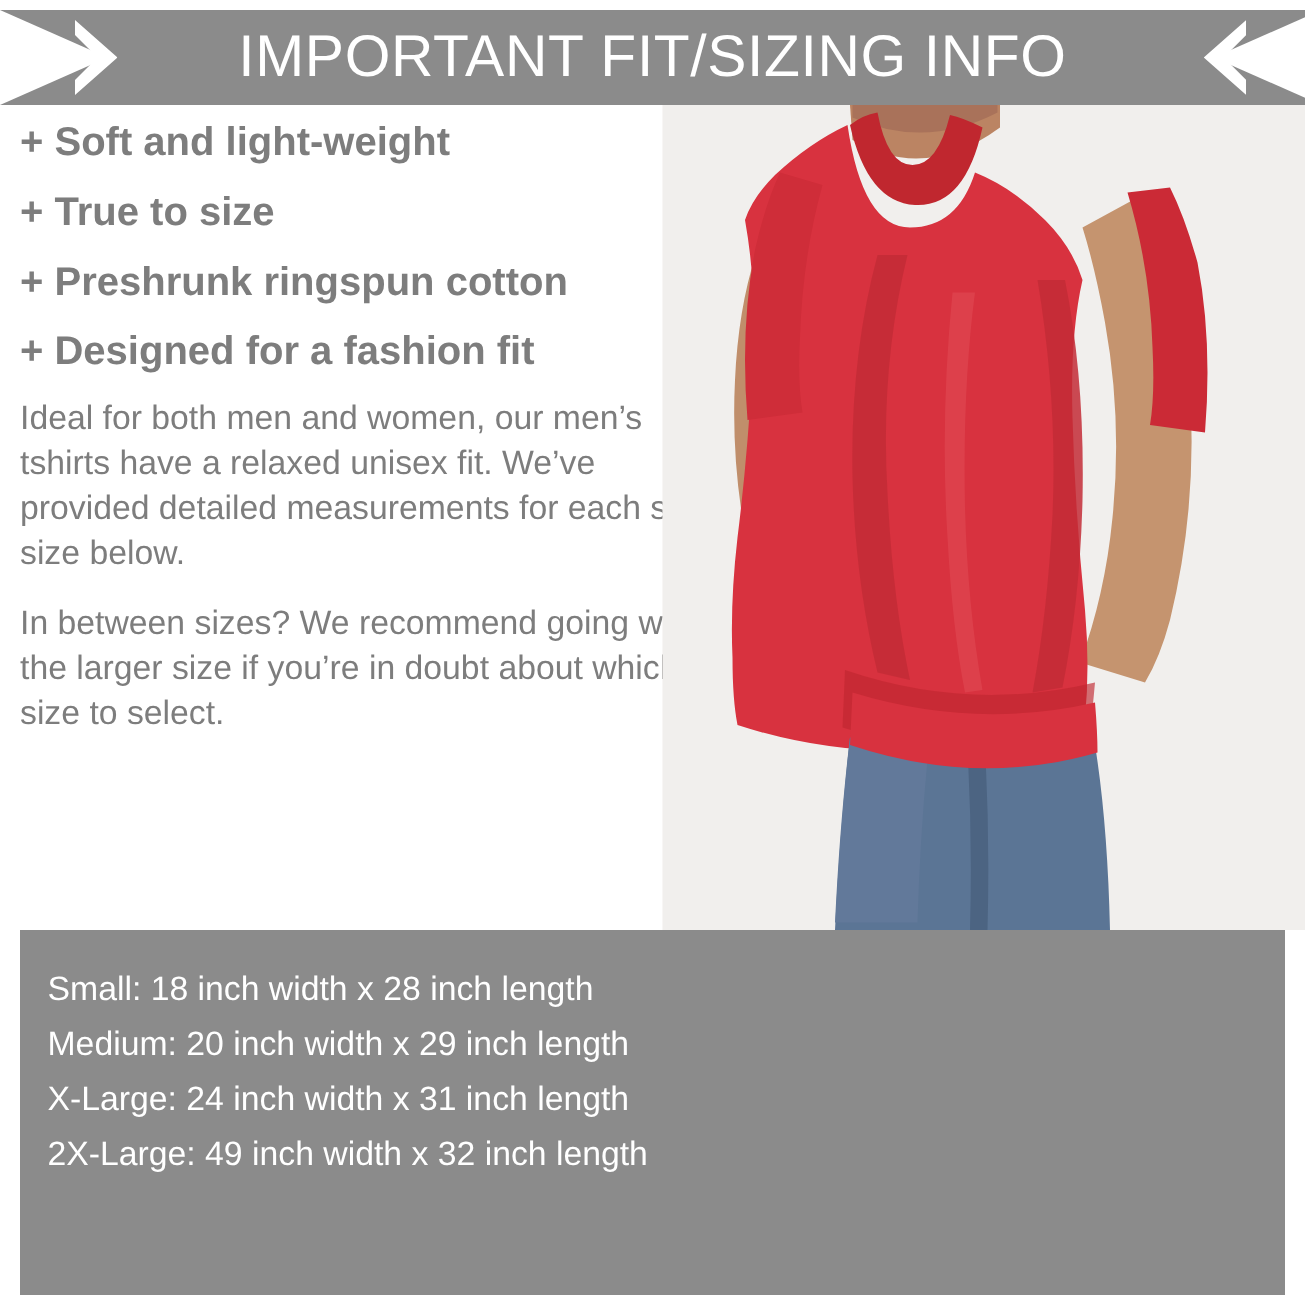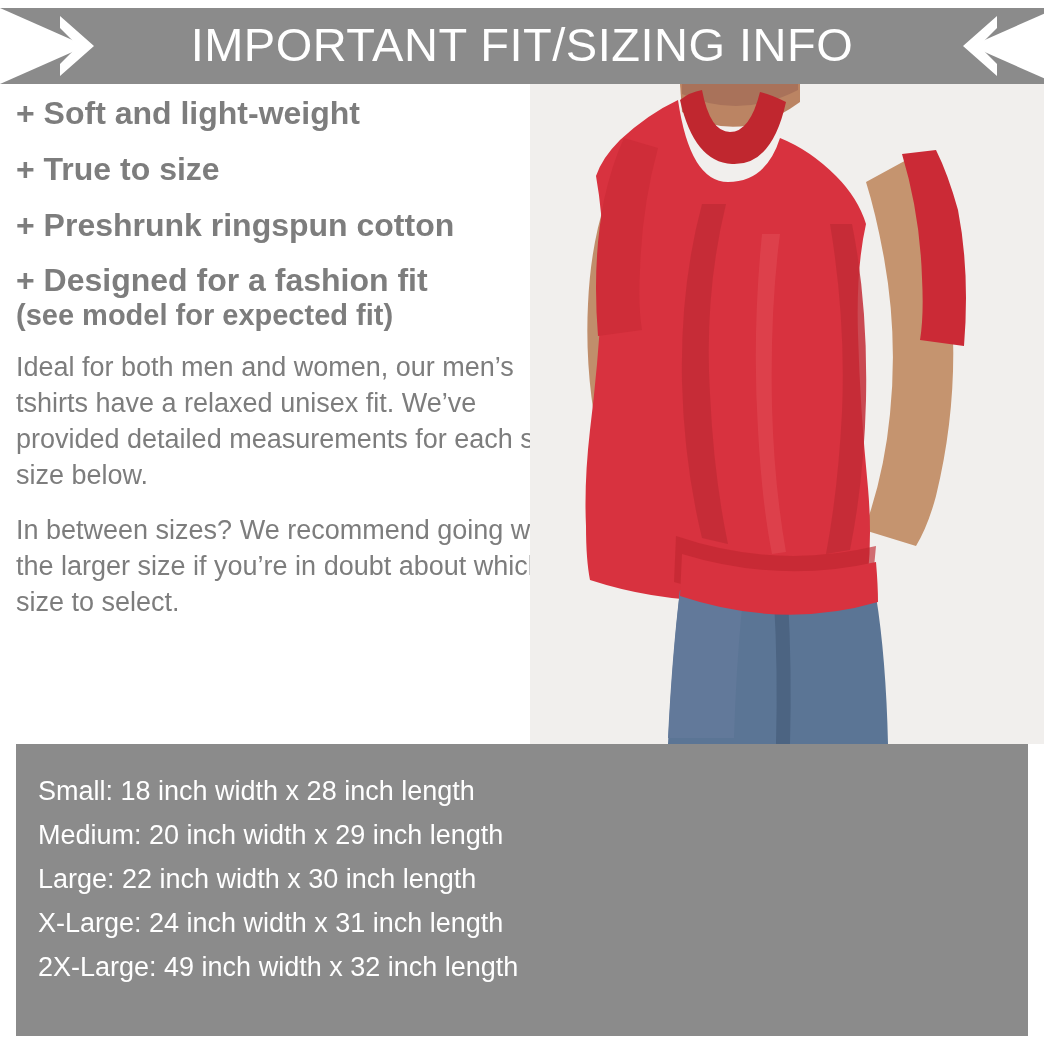--- a/index.html
+++ b/index.html
@@ -166,21 +166,20 @@
     <div class="banner-arrow-right"></div>
     <div class="banner-title">IMPORTANT FIT/SIZING INFO</div>
   </div>
 
   <div class="left-col">
     <p class="bullet">+ Soft and light-weight</p>
     <p class="bullet">+ True to size</p>
     <p class="bullet">+ Preshrunk ringspun cotton</p>
     <p class="bullet two-line">
       <span>+ Designed for a fashion fit</span>
-      <span class="sub">(see model for expected fit)</span>
     </p>
     <p class="para">Ideal for both men and women, our men’s tshirts have a relaxed unisex fit. We’ve provided detailed measurements for each shirt size below.</p>
     <p class="para">In between sizes? We recommend going with the larger size if you’re in doubt about which size to select.</p>
   </div>
 
   <div class="photo">
     <svg width="514" height="660" viewBox="0 0 514 660" xmlns="http://www.w3.org/2000/svg">
       <rect x="0" y="0" width="514" height="660" fill="#f1efed"></rect>
 
       <path d="M150 0 h120 v18 q-60 44 -118 10 z" fill="#bb8463"></path>
@@ -226,18 +225,17 @@
       <path d="M244 516 q4 70 2 144 h14 q2 -74 -2 -146 z" fill="#4c6482"></path>
       <path d="M150 506 q30 12 62 18 q-6 62 -8 130 h-66 q4 -82 12 -148 z" fill="#62799a"></path>
 
       <path d="M152 470 q98 30 194 8 q2 24 2 40 q-96 28 -198 -6 z" fill="#d8323f"></path>
     </svg>
   </div>
 
   <div class="size-panel">
     <div class="size-row">Small: 18 inch width x 28 inch length</div>
     <div class="size-row">Medium: 20 inch width x 29 inch length</div>
-    <div class="size-row">Large: 22 inch width x 30 inch length</div>
     <div class="size-row">X-Large: 24 inch width x 31 inch length</div>
     <div class="size-row">2X-Large: 49 inch width x 32 inch length</div>
   </div>
 
 </div>
 
 </body></html>

